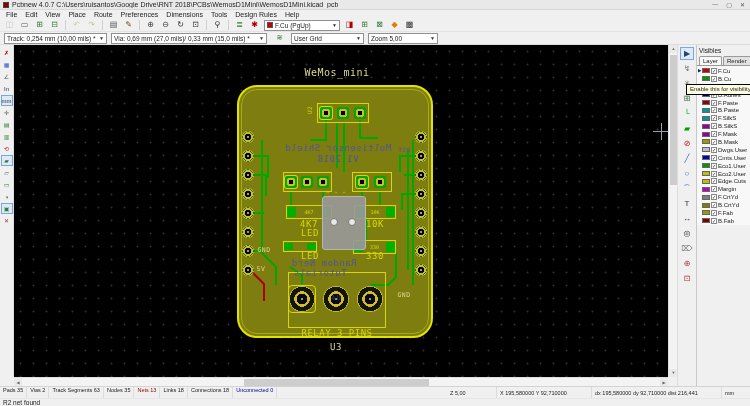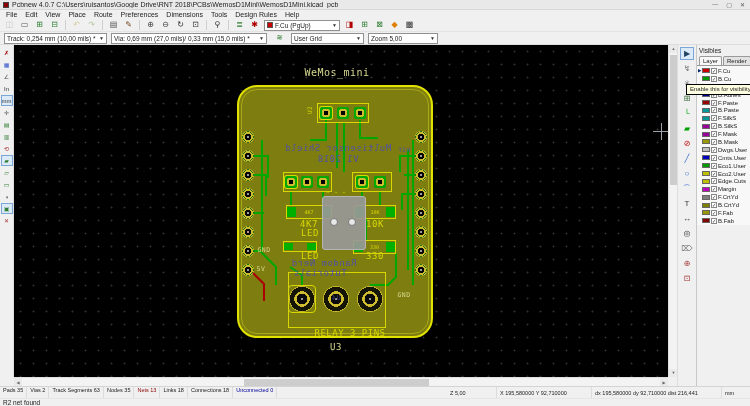--- a/index.html
+++ b/index.html
@@ -279,21 +279,21 @@
     <div class="btext" style="left: 361px; top: 175px; font-size: 9px; color: rgb(216, 216, 0); transform: translateX(-50%);">10K</div>
     <div class="btext" style="left: 296px; top: 184px; font-size: 9px; color: rgb(216, 216, 0); transform: translateX(-50%);">LED</div>
     <div class="btext" style="left: 250px; top: 202px; font-size: 6.5px; color: rgb(216, 216, 144); transform: translateX(-50%);">GND</div>
     <div class="btext" style="left: 296px; top: 207px; font-size: 9px; color: rgb(216, 216, 0); transform: translateX(-50%);">LED</div>
     <div class="btext" style="left: 361px; top: 207px; font-size: 9px; color: rgb(216, 216, 0); transform: translateX(-50%);">330</div>
     <div class="btext" style="left: 310px; top: 214px; font-size: 9px; color: rgb(82, 82, 162); transform: translateX(-50%) scaleX(-1);">Random Nerd</div>
     <div class="btext" style="left: 247px; top: 221px; font-size: 6.5px; color: rgb(216, 216, 144); transform: translateX(-50%);">5V</div>
     <div class="btext" style="left: 306px; top: 224px; font-size: 9px; color: rgb(82, 82, 162); transform: translateX(-50%) scaleX(-1);">Tutorials</div>
     <div class="btext" style="left: 390px; top: 247px; font-size: 6.5px; color: rgb(216, 216, 144); transform: translateX(-50%);">GND</div>
     <div class="btext" style="left: 322px; top: 250px; font-size: 7px; color: rgb(58, 58, 122); transform: translateX(-50%) scaleX(-1);">U4</div>
-    <div class="btext" style="left: 336px; top: 284px; font-size: 9px; color: rgb(216, 216, 0); transform: translateX(-50%);">RELAY_3_PINS</div>
+    <div class="btext" style="left: 323px; top: 284px; font-size: 9px; color: rgb(216, 216, 0); transform: translateX(-50%);">RELAY_3_PINS</div>
     <div class="btext" style="left: 322px; top: 298px; font-size: 9px; color: rgb(216, 216, 144); transform: translateX(-50%);">U3</div>
     <div class="chl" style="left: 639px; top: 86px;"></div>
     <div class="chv" style="left: 647px; top: 78px;"></div>
   </div>
 
 <div class="vscroll">
   <span class="sarrow" style="top:0">▲</span>
   <span class="thumb"></span>
   <span class="sarrow" style="bottom:0">▼</span>
 </div>

